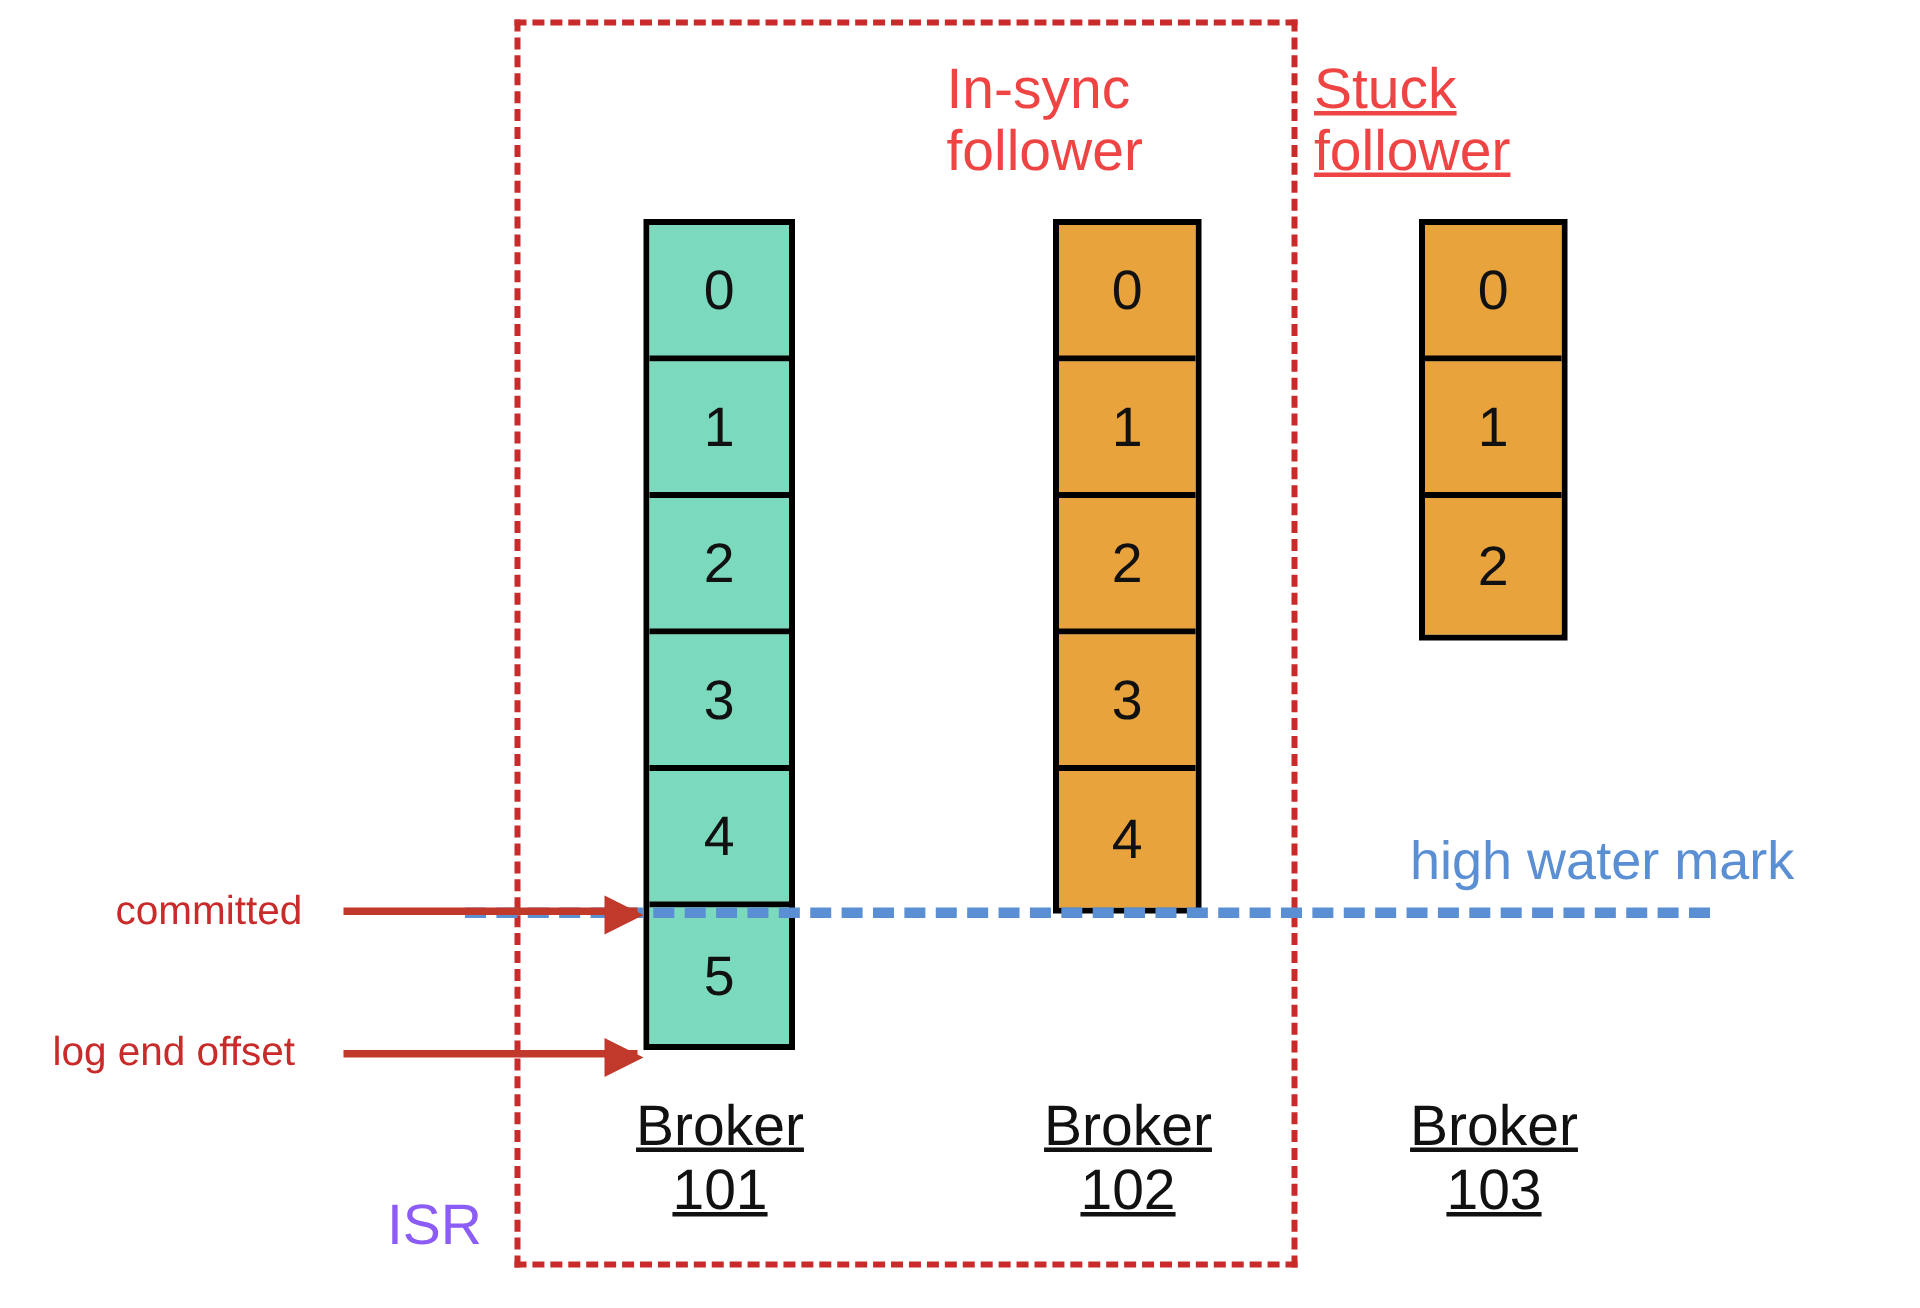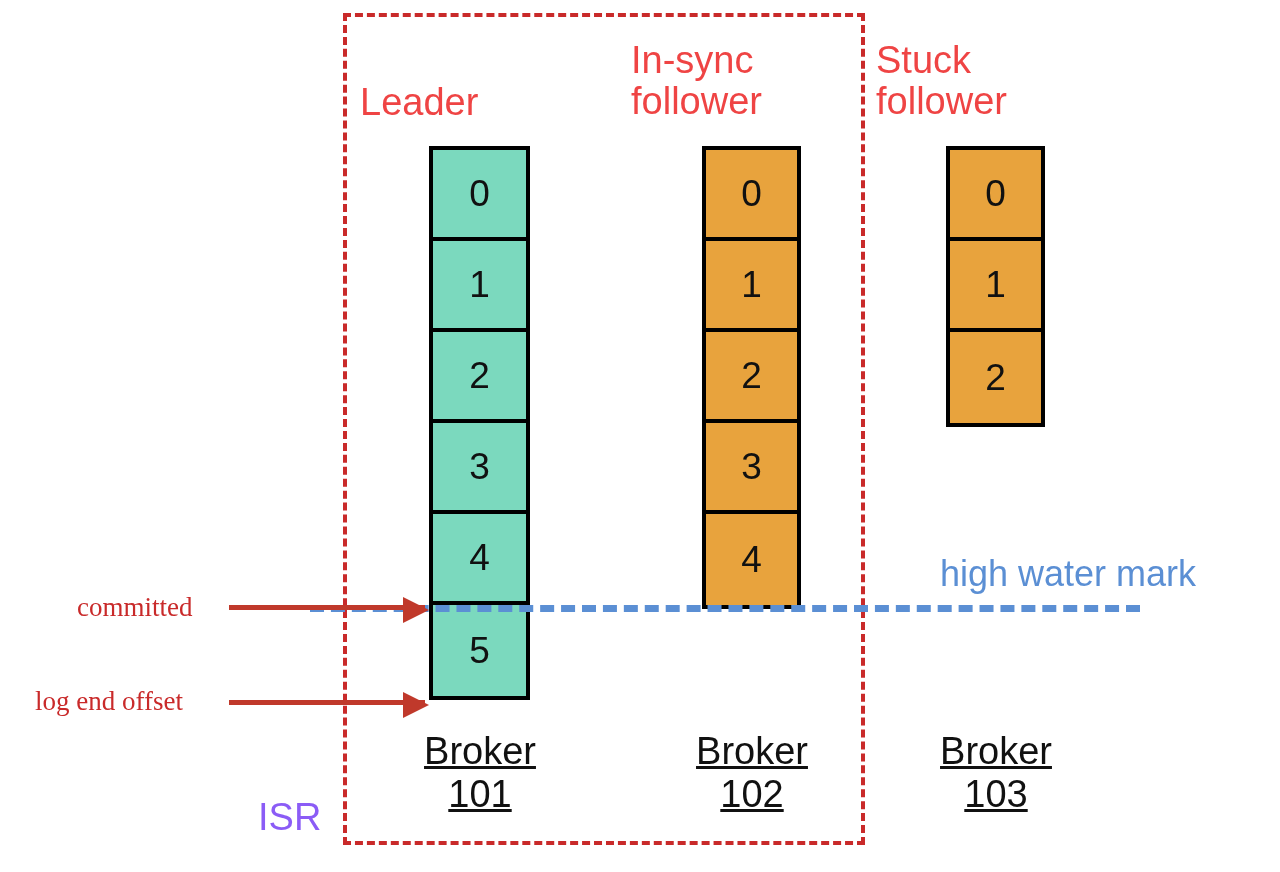--- a/index.html
+++ b/index.html
@@ -43,21 +43,21 @@
   .col-title {
     position: absolute;
     text-align: left;
     color: #ef4444;
     font-size: 38px;
     line-height: 1.08;
     white-space: pre-line;
   }
   #title-leader   { left: 360px; top: 82px;  width: 240px; }
   #title-insync   { left: 631px; top: 40px;  width: 240px; }
-  #title-stuck    { left: 876px; top: 40px;  width: 240px; }
+  #title-stuck    { left: 876px; top: 40px;  width: 240px; text-decoration: underline; }
 
   
   .log-col {
     position: absolute;
     box-sizing: border-box;
     border: 4px solid #000000;
     display: flex;
     flex-direction: column;
   }
   #col-leader { left: 429px; top: 146px; width: 101px; }
@@ -113,21 +113,20 @@
     white-space: nowrap;
   }
 
   
   .ann-label {
     position: absolute;
     color: #c92a2a;
     font-size: 27px;
     line-height: 1;
     white-space: nowrap;
-    font-family: Liberation Serif, serif;
   }
   #label-committed { left: 77px;  top: 594px; }
   #label-leo       { left: 35px;  top: 688px; }
 
   .ann-arrow {
     position: absolute;
     height: 0;
     border-top: 5px solid #c0392b;
   }
   #arrow-committed { left: 229px; top: 605px; width: 196px; }
@@ -145,21 +144,20 @@
   }
 </style>
 </head>
 <body>
 
 <div id="canvas">
 
   <div class="isr-box"></div>
   <div class="isr-label">ISR</div>
 
-  <div class="col-title" id="title-leader">Leader</div>
   <div class="col-title" id="title-insync">In-sync
 follower</div>
   <div class="col-title" id="title-stuck">Stuck
 follower</div>
 
   <div class="log-col" id="col-leader">
     <div class="log-cell teal">0</div>
     <div class="log-cell teal">1</div>
     <div class="log-cell teal">2</div>
     <div class="log-cell teal">3</div>

